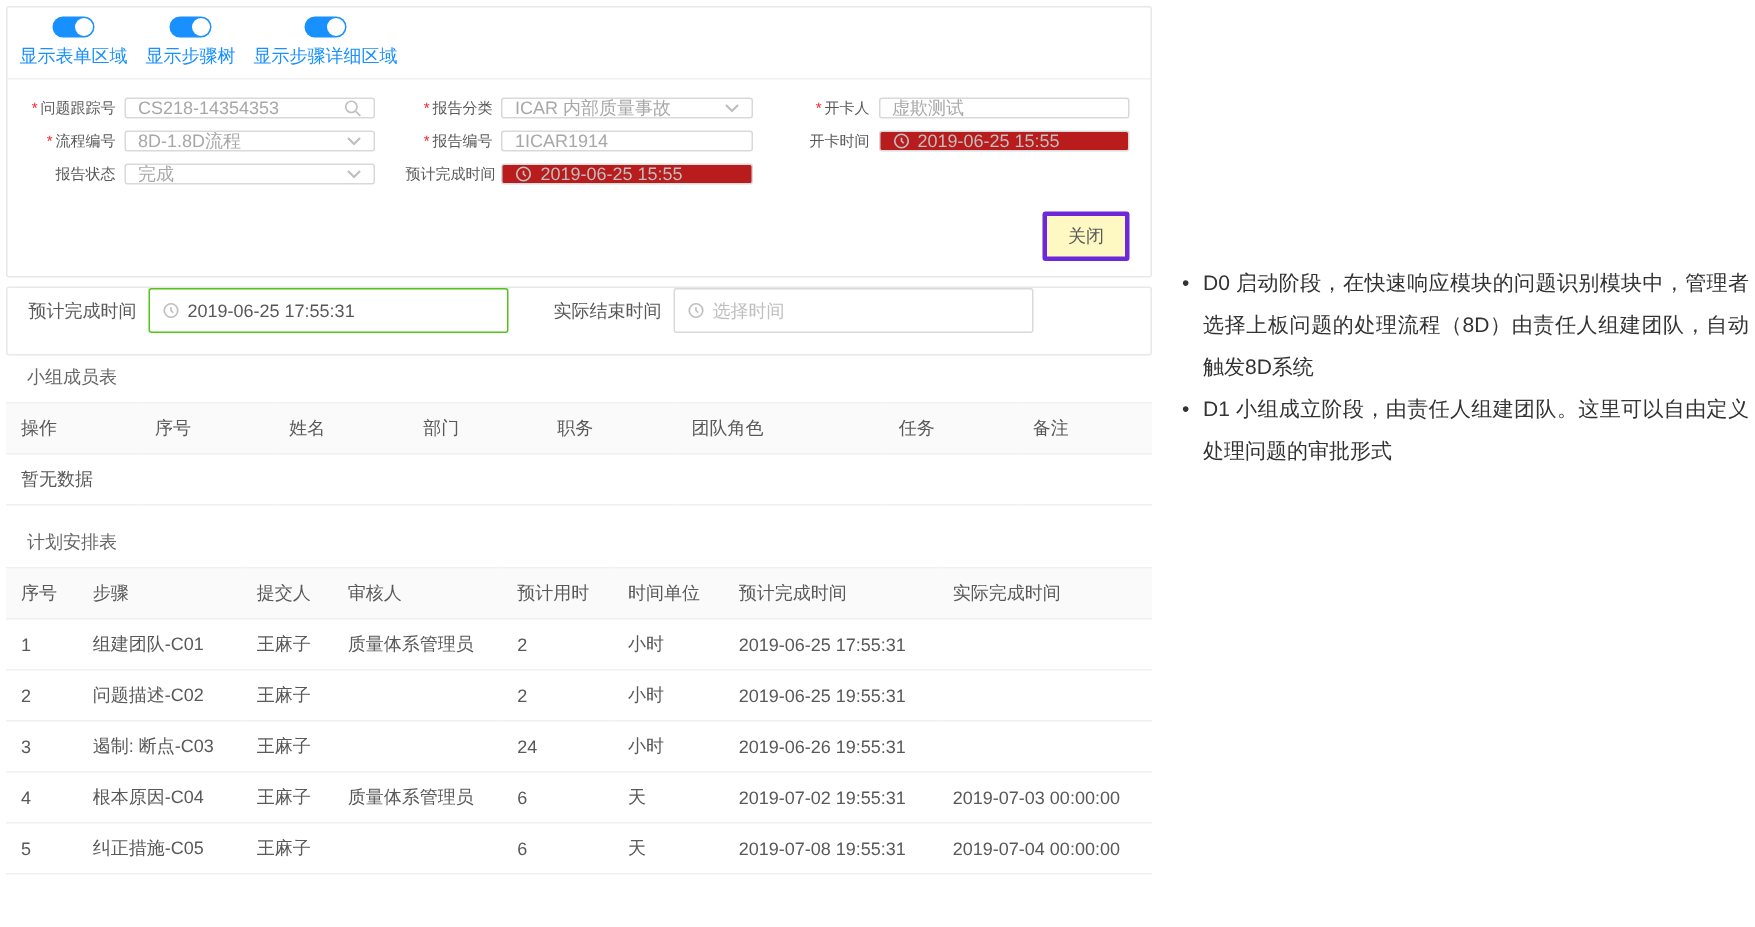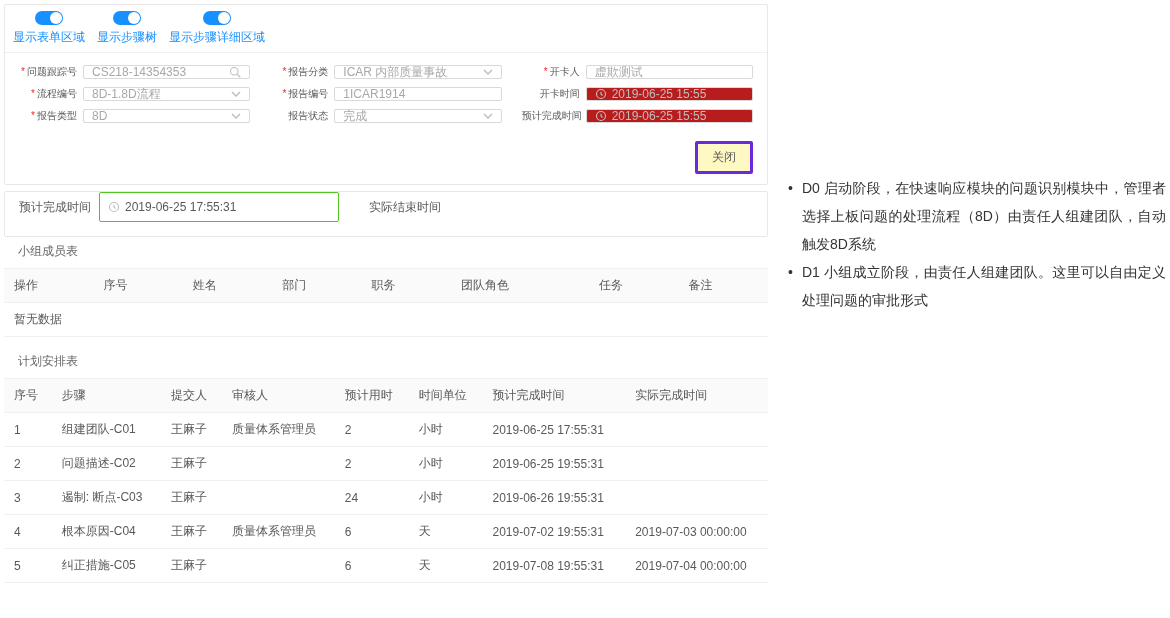--- a/index.html
+++ b/index.html
@@ -118,31 +118,20 @@
                 <svg width="12" height="12" viewBox="0 0 16 16" fill="none" stroke="#bfbfbf" stroke-width="1.5">
                   <circle cx="8" cy="8" r="6"></circle>
                   <path d="M8 5v3l2 2"></path>
                 </svg>
               </span>
             <span>2019-06-25 15:55</span>
           </div>
         </div>
 
         <div class="form-row">
-          <div class="form-label"><i class="req">*</i><span>报告类型</span></div>
-          <div class="input-box">
-            <span>8D</span>
-            <span class="input-suffix">
-                <svg width="10" height="6" viewBox="0 0 10 6" fill="none" stroke="#bfbfbf" stroke-width="1.5">
-                  <path d="M1 1l4 4 4-4"></path>
-                </svg>
-              </span>
-          </div>
-        </div>
-        <div class="form-row">
           <div class="form-label"><span>报告状态</span></div>
           <div class="input-box">
             <span>完成</span>
             <span class="input-suffix">
                 <svg width="10" height="6" viewBox="0 0 10 6" fill="none" stroke="#bfbfbf" stroke-width="1.5">
                   <path d="M1 1l4 4 4-4"></path>
                 </svg>
               </span>
           </div>
         </div>
@@ -173,20 +162,29 @@
                 <svg width="12" height="12" viewBox="0 0 16 16" fill="none" stroke="#bfbfbf" stroke-width="1.5">
                   <circle cx="8" cy="8" r="6"></circle>
                   <path d="M8 5v3l2 2"></path>
                 </svg>
               </span>
             <span class="val">2019-06-25 17:55:31</span>
           </div>
         </div>
         <div class="time-item">
           <span class="lbl">实际结束时间</span>
+          <div class="time-input">
+            <span class="clock-icon">
+                <svg width="12" height="12" viewBox="0 0 16 16" fill="none" stroke="#bfbfbf" stroke-width="1.5">
+                  <circle cx="8" cy="8" r="6"></circle>
+                  <path d="M8 5v3l2 2"></path>
+                </svg>
+              </span>
+            <span class="ph">选择时间</span>
+          </div>
         </div>
       </div>
     </div>
 
     <div class="sub-title">小组成员表</div>
     <table class="table">
       <thead>
           <tr id="members-head">
             <th>操作</th>
             <th>序号</th>

